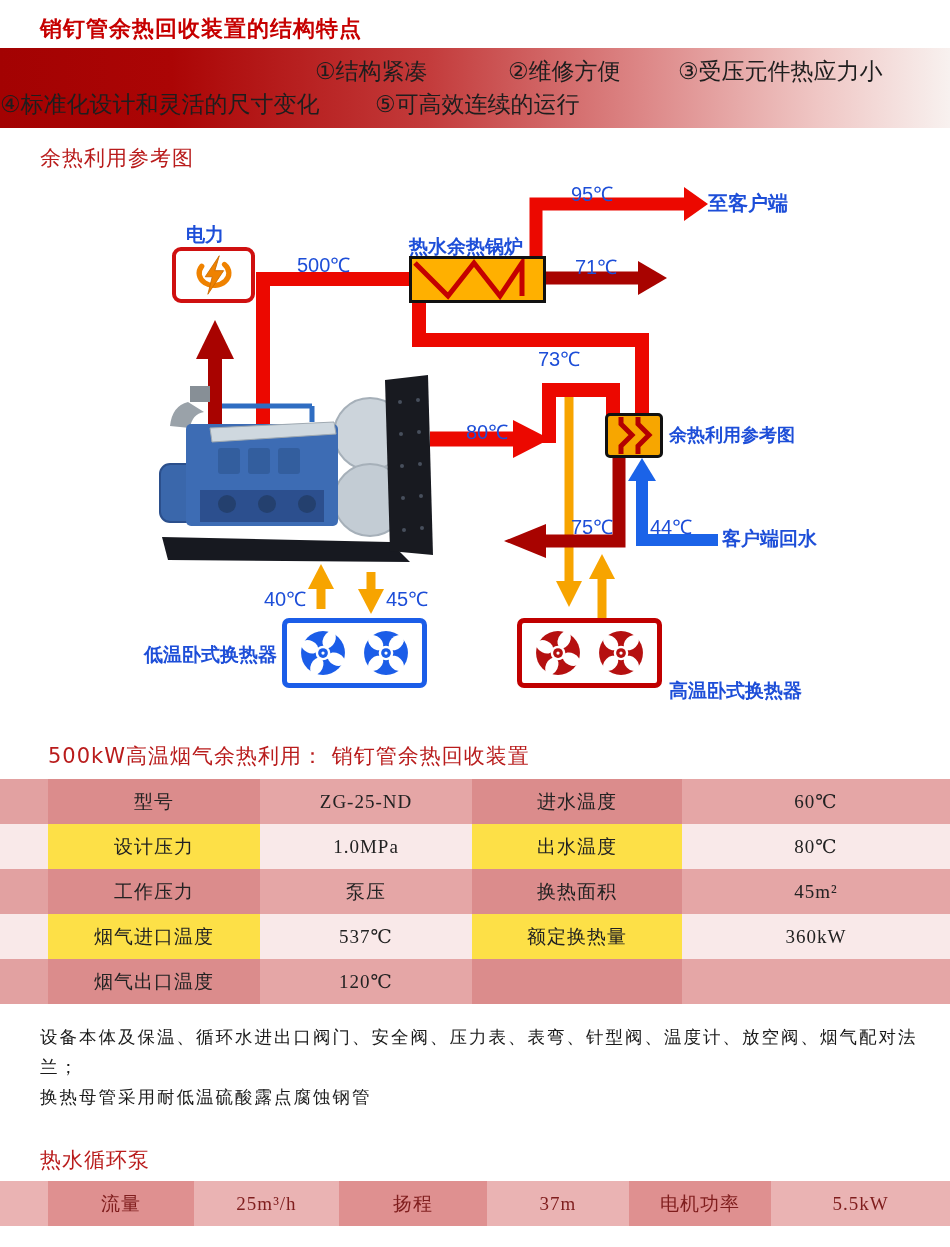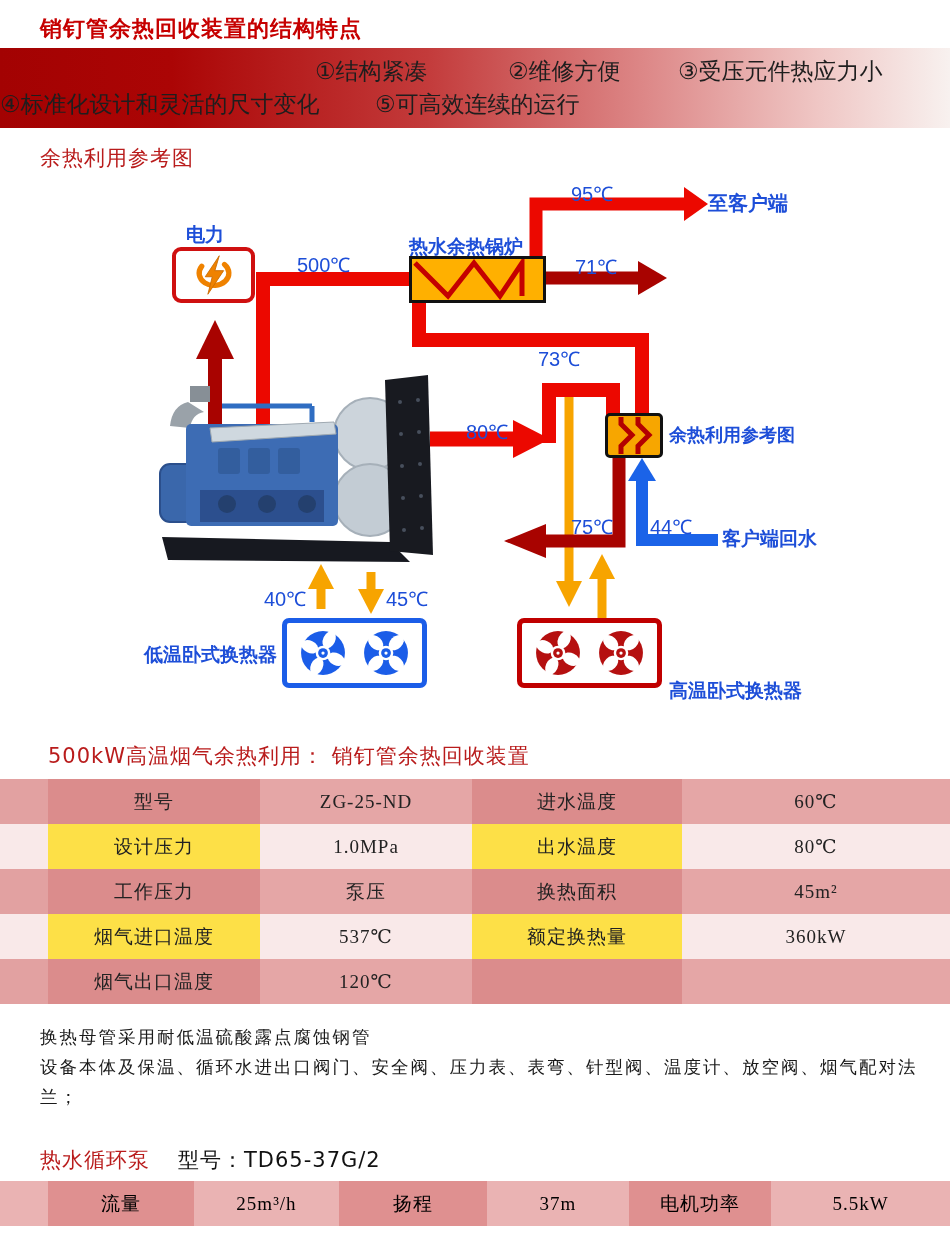--- a/index.html
+++ b/index.html
@@ -64,21 +64,21 @@
   .notes{
     left:40px;top:1022px;width:882px;font-size:17.5px;line-height:30px;color:#1a1a1a;
     letter-spacing:2px;
   }
   
   .pump-head{left:40px;top:1146px;display:flex;align-items:baseline;text-align:center;}
   .pump-model{font-size:21px;color:#111;margin-left:28px;letter-spacing:1px;}
   .pump-table{
     left:0;top:1181px;width:950px;display:grid;
     grid-template-columns:48px 146px 145px 148px 142px 142px 179px;
-    font-family:"Liberation Serif","DejaVu Serif",serif;font-size:19px;color:#000000;
+    font-family:"Liberation Serif","DejaVu Serif",serif;font-size:19px;color:#7f1d1d;
   }
   .pump-table .cell{height:45px;display:flex;align-items:center;justify-content:center;letter-spacing:1px;}
   .pump-table .strip,.pump-table .val{background:#eab3b3;}
   .pump-table .lab{background:#df9090;}
 </style>
 </head>
 <body>
 
 <div class="abs page-title">销钉管余热回收装置的结构特点</div>
 
@@ -297,27 +297,26 @@
   <div style="display:contents" class="rd">
     <div class="cell strip"></div>
     <div class="cell lab">烟气出口温度</div>
     <div class="cell val">120℃</div>
     <div class="cell lab"></div>
     <div class="cell val"></div>
   </div>
 </div>
 
 <div class="abs notes">
+  <div>设备本体及保温、循环水进出口阀门、安全阀、压力表、表弯、针型阀、温度计、放空阀、烟气配对法兰；</div>
   <div>换热母管采用耐低温硫酸露点腐蚀钢管</div>
-  <div>设备本体及保温、循环水进出口阀门、安全阀、压力表、表弯、针型阀、温度计、放空阀、烟气配对法兰；</div>
 </div>
 
 <div class="abs pump-head">
   <span class="section-title">热水循环泵</span>
-  <span class="pump-model">型号：TD65-37G/2</span>
 </div>
 
 <div class="abs pump-table">
   <div class="cell strip"></div>
   <div class="cell lab">流量</div>
   <div class="cell val">25m³/h</div>
   <div class="cell lab">扬程</div>
   <div class="cell val">37m</div>
   <div class="cell lab">电机功率</div>
   <div class="cell val">5.5kW</div>

